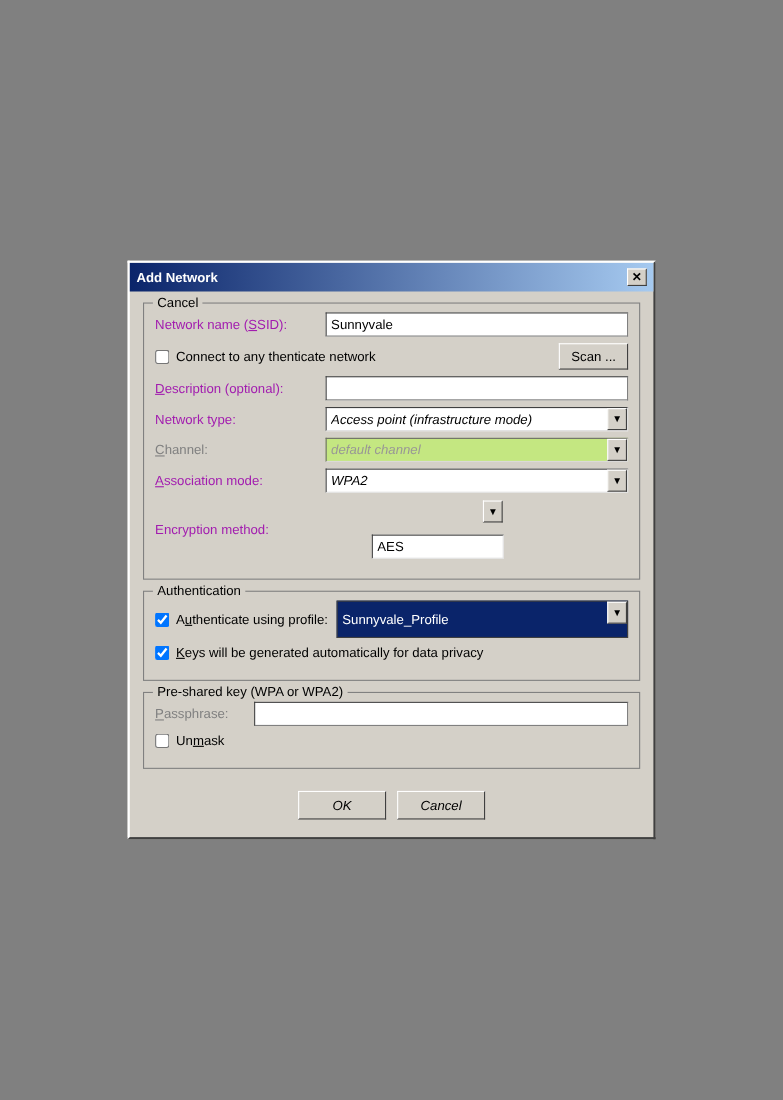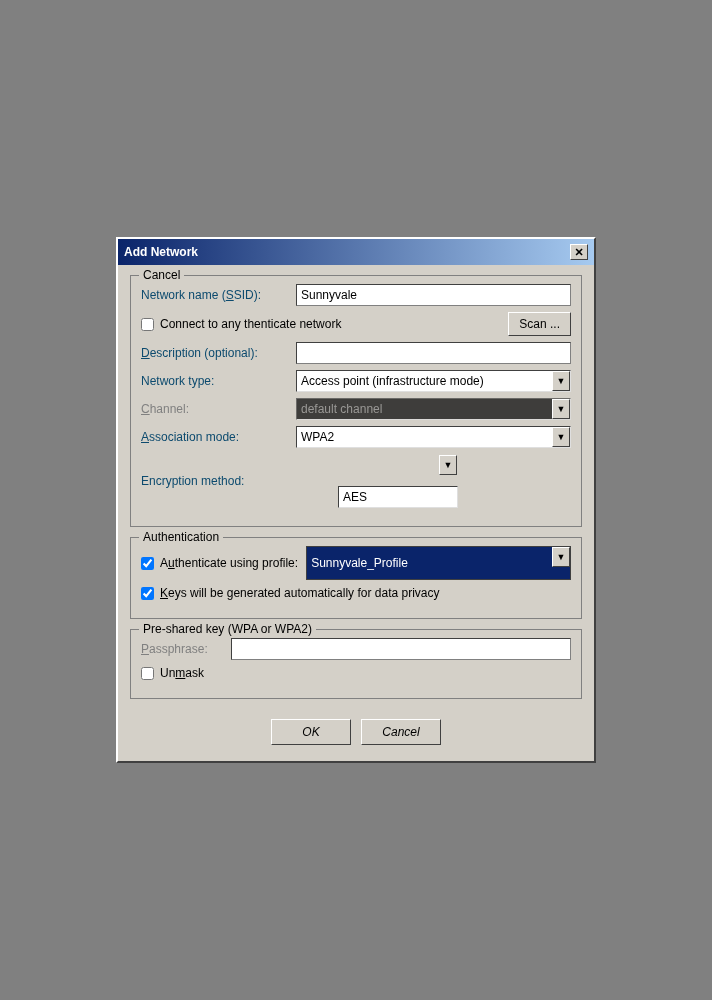--- a/index.html
+++ b/index.html
@@ -85,21 +85,21 @@
     .form-row {
       display: flex;
       align-items: center;
       margin-bottom: 6px;
     }
 
     .form-label {
       width: 155px;
       text-align: left;
       font-size: 12px;
-      color: #0c4a6e;
+      color: #a21caf;
     }
 
     .form-label.disabled {
       color: #808080;
     }
 
     .form-input {
       flex: 1;
       height: 22px;
       border: 1px solid #808080;
@@ -122,24 +122,25 @@
       border: 1px solid #404040;
       border-right-color: #dfdfdf;
       border-bottom-color: #dfdfdf;
       background: white;
       font-size: 12px;
       font-family: Tahoma, Arial, sans-serif;
       appearance: none;
       -webkit-appearance: none;
       padding: 0 4px;
       padding-right: 20px;
+      font-style: italic;
     }
 
     .select-wrapper.disabled select {
-      background: #000000;
+      background: #bef264;
       color: #808080;
     }
 
     .select-arrow {
       position: absolute;
       right: 1px;
       top: 1px;
       width: 18px;
       height: 20px;
       background: #d4d0c8;

